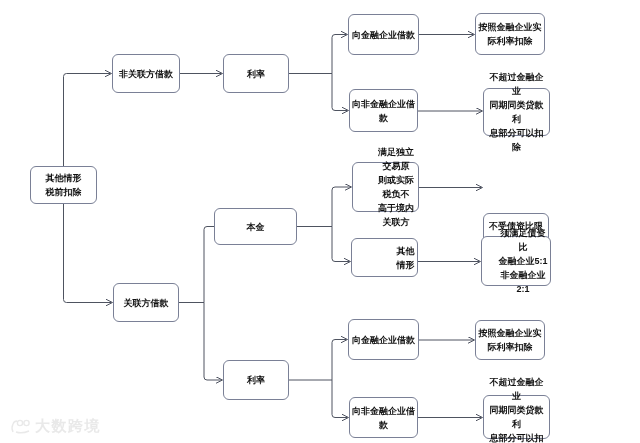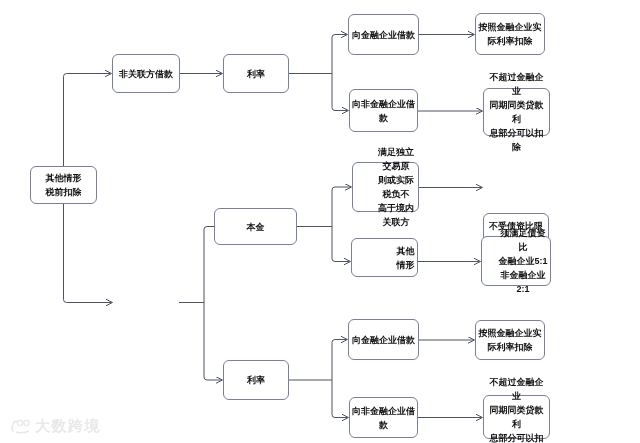--- a/index.html
+++ b/index.html
@@ -92,20 +92,21 @@
   <div class="node" style="left:483px; top:168px; width:66px; height:39px;margin-top:45px;">不受债资比限制</div>
 
   <div class="node" style="left:214px; top:208px; width:83px; height:37px;">本金</div>
 
   <div class="node" style="left:351px; top:238px; width:67px; height:39px;padding-left:44px;">其他情形</div>
 
   <div class="node" style="left:481px; top:236px; width:70px; height:50px;padding-left:16px;">须满足债资比
 金融企业5:1
 非金融企业2:1</div>
 
+  <div class="node" style="left:113px; top:283px; width:66px; height:39px;">关联方借款</div>
 
   <div class="node" style="left:223px; top:360px; width:66px; height:40px;">利率</div>
 
   <div class="node" style="left:348px; top:319px; width:71px; height:41px;">向金融企业借款</div>
 
   <div class="node" style="left:475px; top:320px; width:70px; height:40px;">按照金融企业实
 际利率扣除</div>
 
   <div class="node" style="left:349px; top:397px; width:69px; height:41px;">向非金融企业借
 款</div>

